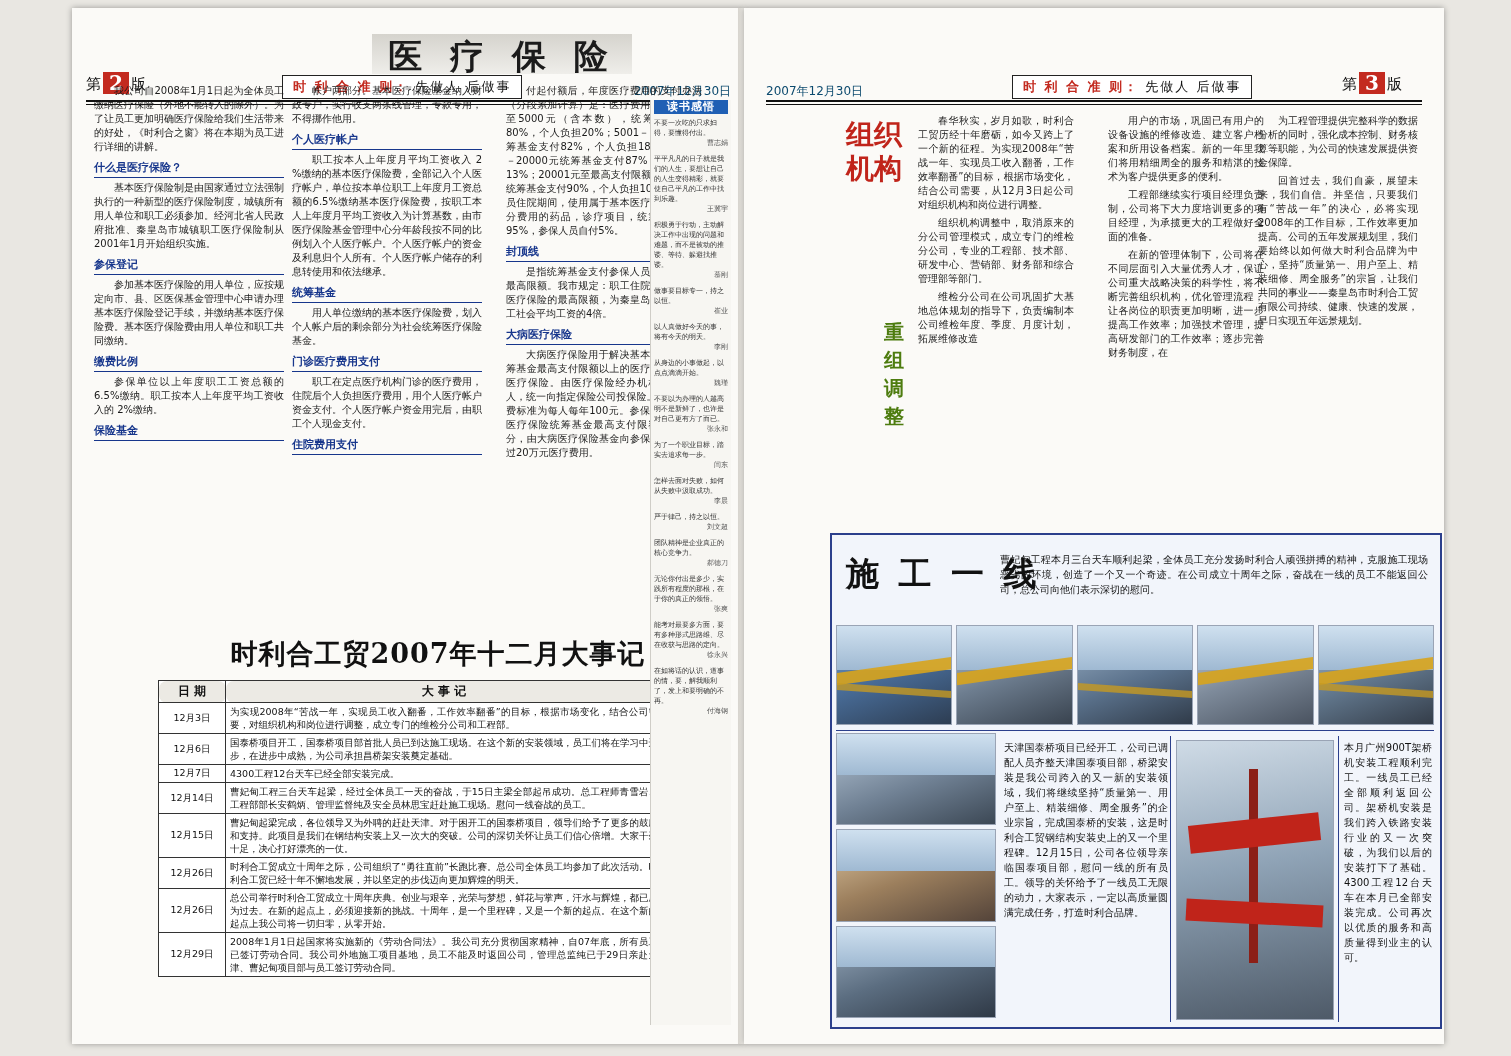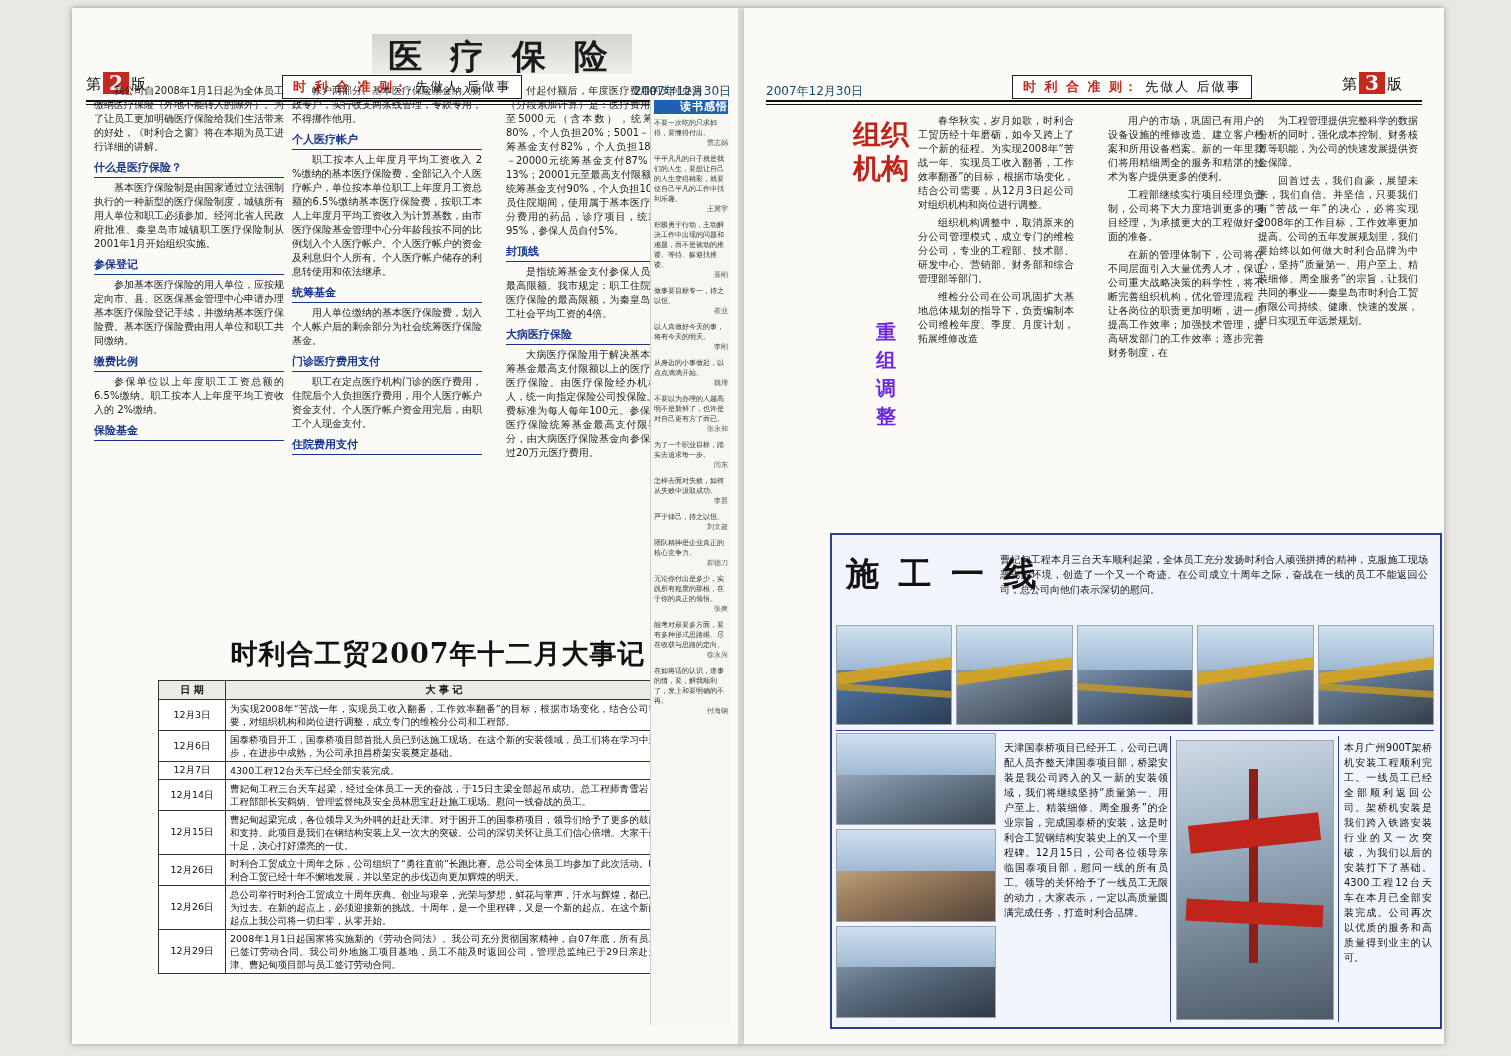--- a/index.html
+++ b/index.html
@@ -60,51 +60,50 @@
   .evtitle{
     position:absolute;left:86px;top:628px;width:560px;text-align:center;
     font-family:"DejaVu Serif","Liberation Serif",serif;
     font-size:27px;font-weight:bold;color:#111;letter-spacing:1px;
   }
   table.ev{
     position:absolute;left:86px;top:672px;width:560px;border-collapse:collapse;
     font-size:9.5px;color:#111;background:#fff;
   }
   table.ev th,table.ev td{border:1px solid #333;padding:2px 4px;vertical-align:middle;}
-  table.ev th{background:#eceae4;font-weight:bold;text-align:center;font-size:10px;}
+  table.ev th{background:#eceae4;font-weight:bold;text-align:center;font-size:12px;border-radius:8px;}
   table.ev td.date{text-align:center;width:58px;white-space:nowrap;}
   table.ev td.note{width:46px;}
   table.ev td.body{text-align:justify;line-height:13px;}
 
   
   .narrow{
     position:absolute;left:650px;top:100px;width:74px;height:925px;
     background:#f7f6f2;border-left:1px solid #cfcdc7;
     font-size:7px;line-height:10px;color:#333;padding:0 3px;
     overflow:hidden;
   }
   .narrow .nhdr{
     background:#1f5fb4;color:#fff;font-size:11px;font-weight:bold;
-    text-align:right;padding:2px 0;margin-bottom:4px;letter-spacing:1px;
+    text-align:center;padding:2px 0;margin-bottom:4px;letter-spacing:1px;
   }
   .narrow .nitem{margin-bottom:6px;}
   .narrow .nsign{text-align:right;color:#555;}
 
   
   .vtitle{
     position:absolute;left:846px;top:118px;width:70px;
     font-family:"DejaVu Serif","Liberation Serif",serif;
     font-size:28px;font-weight:bold;color:#c0241a;line-height:34px;
-    text-align:center;
   }
   .vtitle2{
     position:absolute;left:876px;top:318px;width:36px;
     font-family:"DejaVu Serif","Liberation Serif",serif;
-    font-size:20px;font-weight:bold;color:#6d28d9;line-height:28px;
-    text-align:left;
+    font-size:20px;font-weight:bold;color:#4d7c0f;line-height:28px;
+    text-align:center;
   }
 
   
   .sgbox{
     position:absolute;left:830px;top:533px;width:608px;height:492px;
     border:2px solid #2b3f8c;background:#f2f5fb;
   }
   .sghead{
     position:absolute;left:846px;top:552px;
     font-family:"DejaVu Serif","Liberation Serif",serif;

